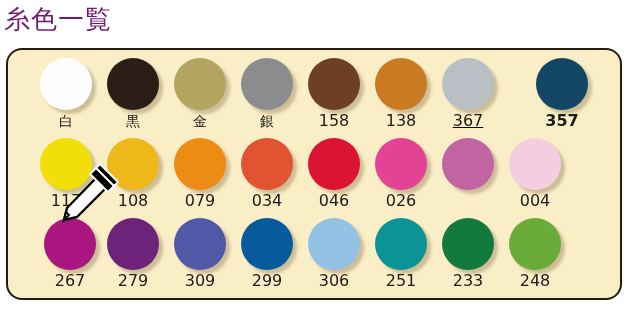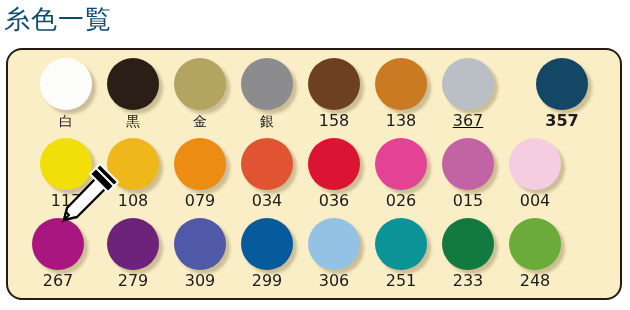--- a/index.html
+++ b/index.html
@@ -13,21 +13,21 @@
     font-family: "Liberation Sans", "DejaVu Sans", sans-serif;
     overflow: hidden;
     position: relative;
   }
   #page-title {
     position: absolute;
     left: 4px;
     top: 2px;
     font-size: 26px;
     line-height: 34px;
-    color: #0c4a6e;
+    color: #701a75;
     font-family: "DejaVu Sans", "Liberation Sans", sans-serif;
     letter-spacing: 1px;
     white-space: nowrap;
   }
   #palette-panel {
     position: absolute;
     left: 6px;
     top: 48px;
     width: 616px;
     height: 252px;
@@ -132,37 +132,36 @@
       <div class="swatch-cell" style="left: 158px;">
         <div class="swatch-dot" style="background: rgb(236, 140, 18);"></div>
         <span class="swatch-label">079</span>
       </div>
       <div class="swatch-cell" style="left: 225px;">
         <div class="swatch-dot" style="background: rgb(225, 84, 49);"></div>
         <span class="swatch-label">034</span>
       </div>
       <div class="swatch-cell" style="left: 292px;">
         <div class="swatch-dot" style="background: rgb(220, 20, 52);"></div>
-        <span class="swatch-label">036</span>
+        <span class="swatch-label">046</span>
       </div>
       <div class="swatch-cell" style="left: 359px;">
         <div class="swatch-dot" style="background: rgb(226, 67, 148);"></div>
         <span class="swatch-label">026</span>
       </div>
       <div class="swatch-cell" style="left: 426px;">
         <div class="swatch-dot" style="background: rgb(194, 99, 164);"></div>
-        <span class="swatch-label">015</span>
       </div>
       <div class="swatch-cell" style="left: 493px;">
         <div class="swatch-dot" style="background: rgb(244, 205, 224);"></div>
         <span class="swatch-label">004</span>
       </div>
     </div>
   <div class="swatch-row row-2">
-      <div class="swatch-cell" style="left: 16px;">
+      <div class="swatch-cell" style="left: 28px;">
         <div class="swatch-dot" style="background: rgb(170, 22, 128);"></div>
         <span class="swatch-label">267</span>
       </div>
       <div class="swatch-cell" style="left: 91px;">
         <div class="swatch-dot" style="background: rgb(108, 35, 121);"></div>
         <span class="swatch-label">279</span>
       </div>
       <div class="swatch-cell" style="left: 158px;">
         <div class="swatch-dot" style="background: rgb(80, 89, 168);"></div>
         <span class="swatch-label">309</span>

